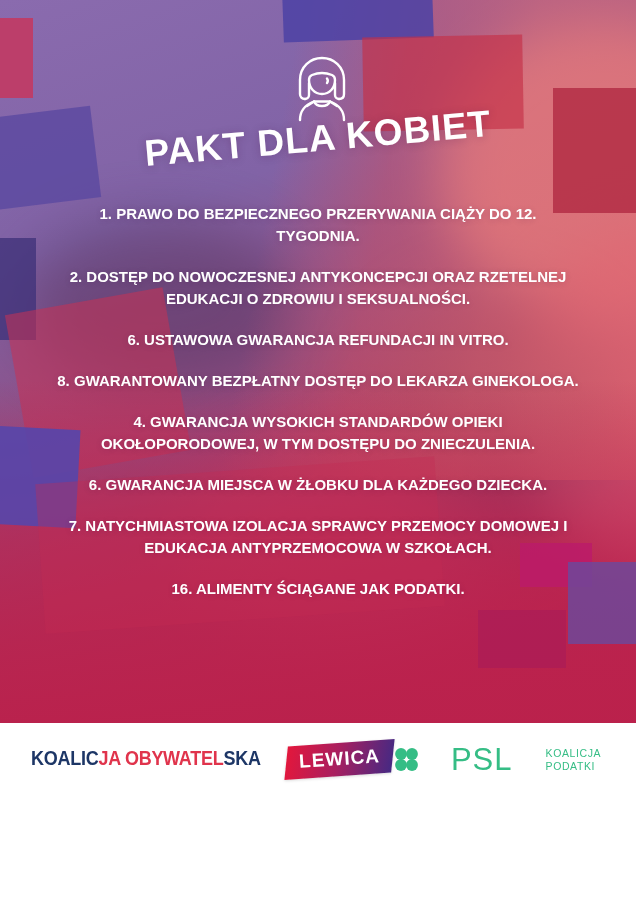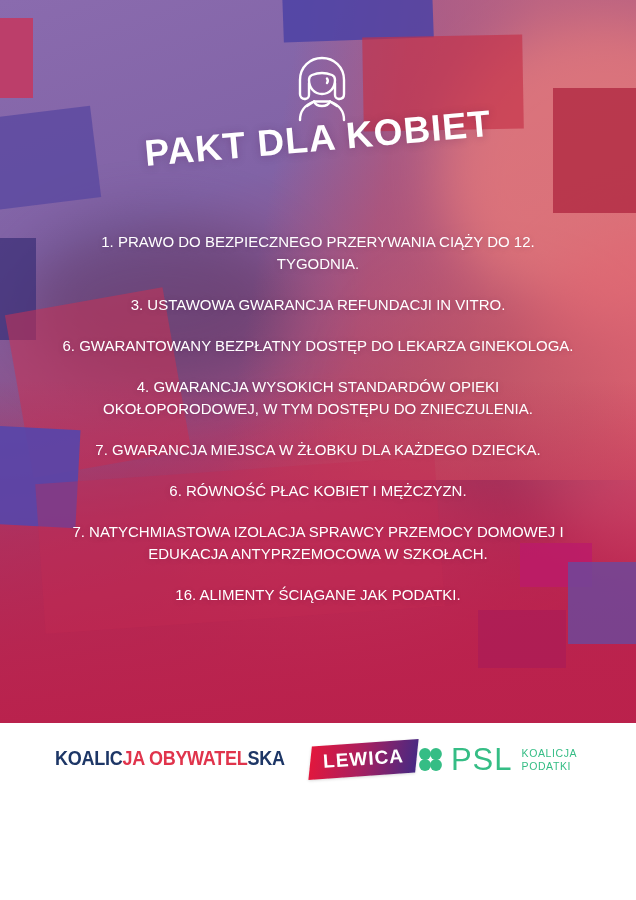--- a/index.html
+++ b/index.html
@@ -44,23 +44,22 @@
   .content{position:absolute;left:0;top:0;width:636px;height:723px;}
   .avatar{position:absolute;left:292px;top:54px;width:60px;height:68px;}
   .title{
     position:absolute;left:0;top:118px;width:636px;text-align:center;
     color:#ffffff;font-size:37px;font-weight:900;letter-spacing:1px;
     transform:rotate(-5deg);transform-origin:50% 50%;
     text-shadow:0 1px 8px rgba(70,20,70,.25);
   }
   .list{
     position:absolute;left:28px;top:203px;width:580px;text-align:center;
-    color:#ffffff;font-weight:normal;font-size:15px;line-height:22px;
+    color:#ffffff;font-weight:bold;font-size:15px;line-height:22px;
     text-shadow:0 1px 6px rgba(70,20,70,.2);
-    margin-top:28px;
   }
   .list .item{margin:0 0 19px 0;white-space:pre-line;}
   
   .footer{
     position:absolute;left:0;top:723px;width:636px;height:201px;background:#ffffff;
     display:flex;align-items:flex-start;justify-content:center;
     padding:17px 34px 0 30px;box-sizing:border-box;
   }
   .ko-logo{
     font-size:20px;font-weight:900;letter-spacing:-0.3px;white-space:nowrap;
@@ -72,21 +71,21 @@
     margin-top:3px;
     background:linear-gradient(95deg,#e3173c 0%,#a81f5f 48%,#462983 100%);
     padding:5px 13px 6px 13px;
     transform:rotate(-4deg) skewX(-10deg);
     box-shadow:0 1px 3px rgba(0,0,0,.15);
   }
   .lewica-box span{
     display:inline-block;transform:skewX(10deg);
     color:#ffffff;font-size:19px;font-weight:900;letter-spacing:1px;
   }
-  .psl-logo{display:flex;align-items:center;margin-top:4px;}
+  .psl-logo{display:flex;align-items:center;margin-top:4px;gap:24px;}
   .psl-clover{width:27px;height:27px;margin-right:7px;}
   .psl-name{color:#35bd85;font-size:31px;font-weight:normal;letter-spacing:1px;line-height:1;}
   .psl-sub{margin-left:9px;color:#35bd85;font-size:10.5px;letter-spacing:.6px;line-height:13px;font-weight:normal;}
 </style>
 </head>
 <body>
 
 <div class="stage">
 
   <div class="poster">
@@ -120,26 +119,27 @@
         <path d="M8 66 C8 56 14 50.5 22 47.5 L38 47.5 C46 50.5 52 56 52 66"></path>
         <path d="M22 47.5 C24.5 53.5 35.5 53.5 38 47.5"></path>
         <path d="M15 52 L22 47.5 M45 52 L38 47.5"></path>
       </svg>
 
       <div class="title">PAKT DLA KOBIET</div>
 
       <div class="list">
         <div class="item">1. PRAWO DO BEZPIECZNEGO PRZERYWANIA CIĄŻY DO 12.
 TYGODNIA.</div>
-        <div class="item">3. USTAWOWA GWARANCJA REFUNDACJI IN VITRO.</div>
-        <div class="item">6. GWARANTOWANY BEZPŁATNY DOSTĘP DO LEKARZA GINEKOLOGA.</div>
+        <div class="item">2. DOSTĘP DO NOWOCZESNEJ ANTYKONCEPCJI ORAZ RZETELNEJ
+EDUKACJI O ZDROWIU I SEKSUALNOŚCI.</div>
+        <div class="item">6. USTAWOWA GWARANCJA REFUNDACJI IN VITRO.</div>
+        <div class="item">8. GWARANTOWANY BEZPŁATNY DOSTĘP DO LEKARZA GINEKOLOGA.</div>
         <div class="item">4. GWARANCJA WYSOKICH STANDARDÓW OPIEKI
 OKOŁOPORODOWEJ, W TYM DOSTĘPU DO ZNIECZULENIA.</div>
-        <div class="item">7. GWARANCJA MIEJSCA W ŻŁOBKU DLA KAŻDEGO DZIECKA.</div>
-        <div class="item">6. RÓWNOŚĆ PŁAC KOBIET I MĘŻCZYZN.</div>
+        <div class="item">6. GWARANCJA MIEJSCA W ŻŁOBKU DLA KAŻDEGO DZIECKA.</div>
         <div class="item">7. NATYCHMIASTOWA IZOLACJA SPRAWCY PRZEMOCY DOMOWEJ I
 EDUKACJA ANTYPRZEMOCOWA W SZKOŁACH.</div>
         <div class="item">16. ALIMENTY ŚCIĄGANE JAK PODATKI.</div>
       </div>
     </div>
   </div>
 
   <div class="footer">
     <div class="ko-logo">
       <span class="ko-navy">KOALIC</span><span class="ko-red">JA </span><span class="ko-red">OBYWATEL</span><span class="ko-navy">SKA</span>

